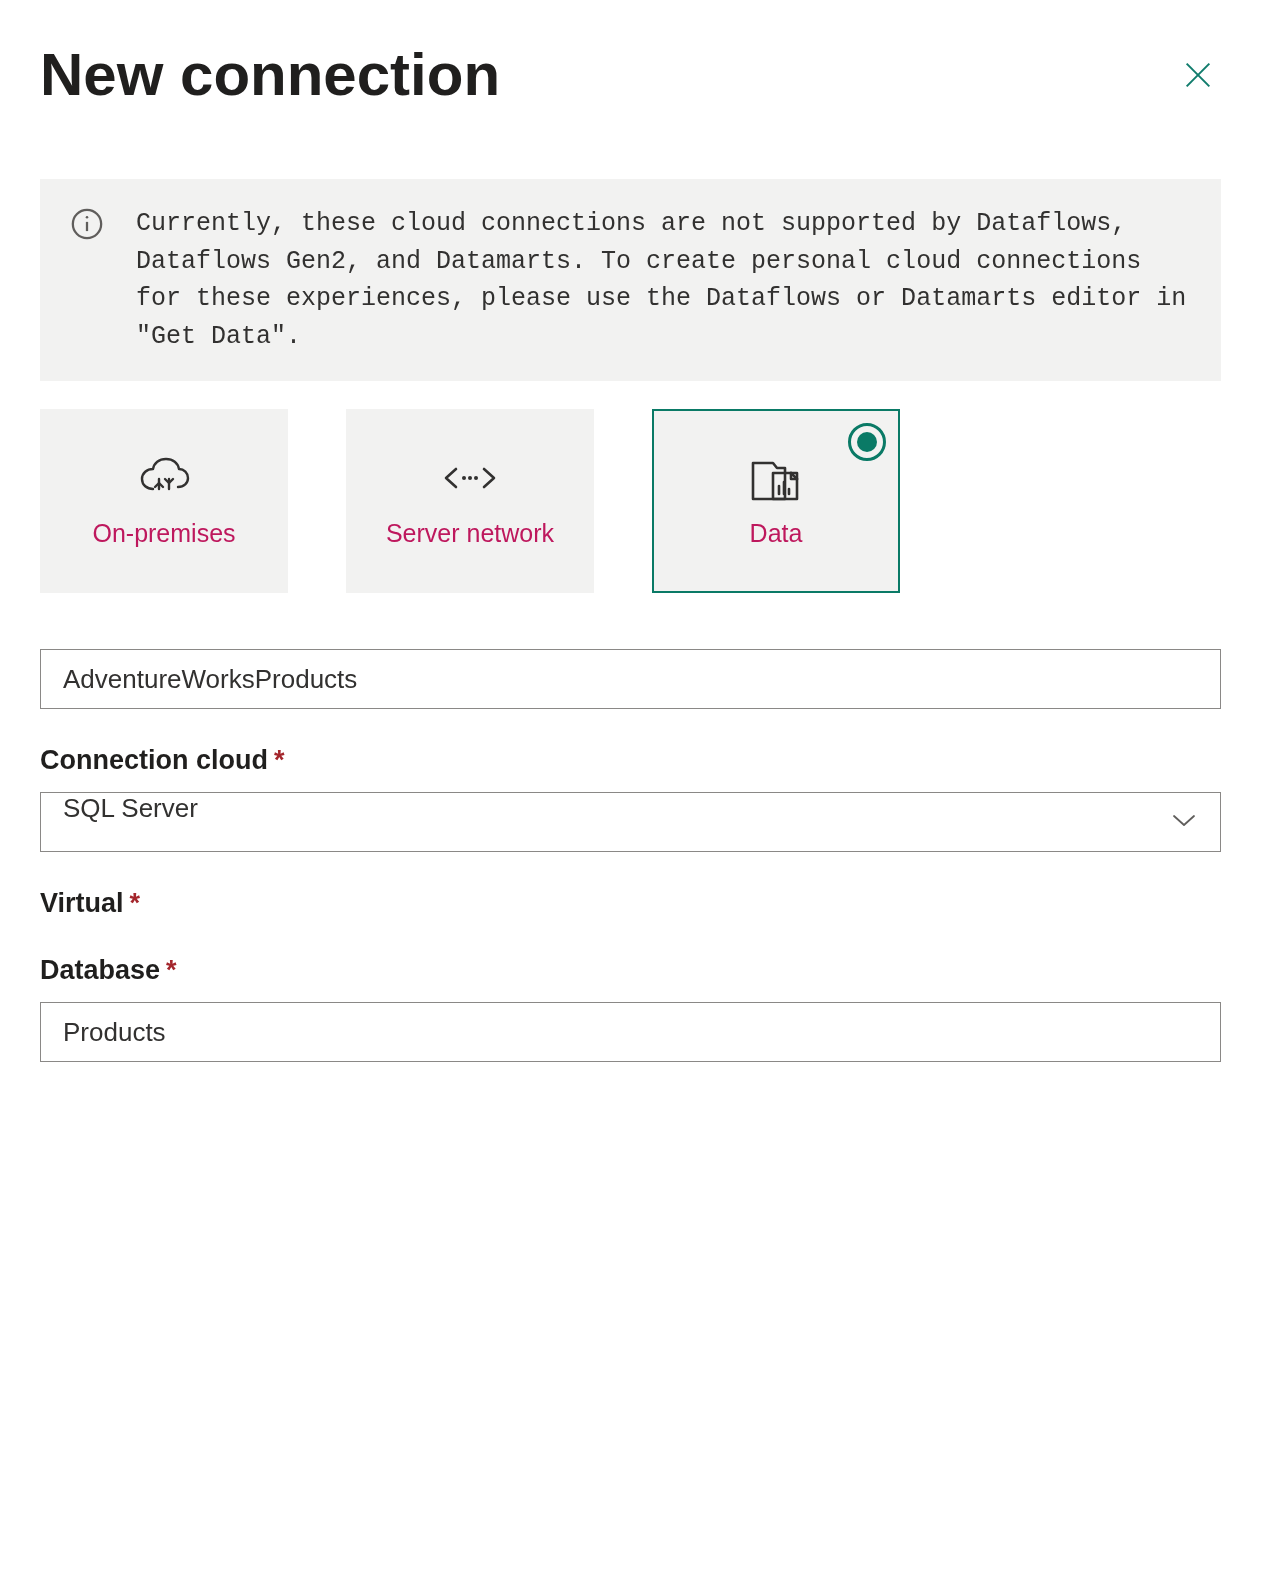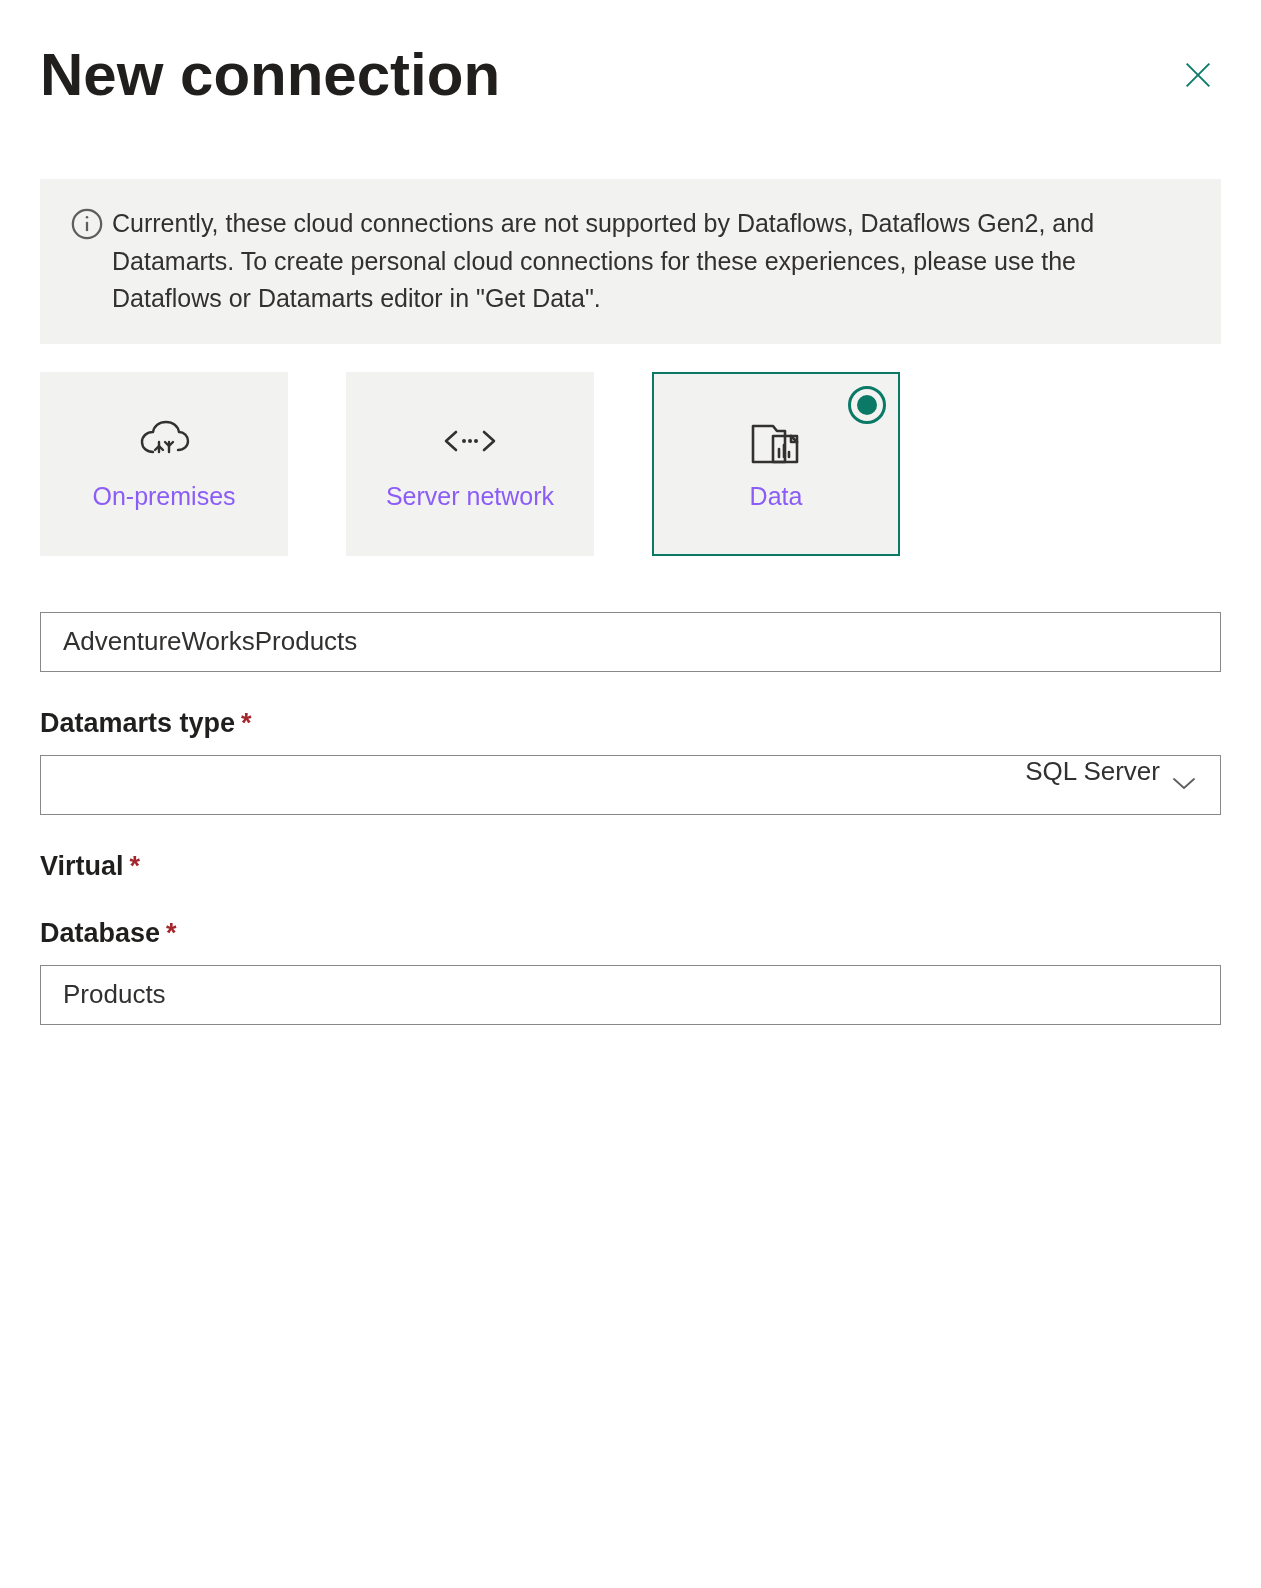--- a/index.html
+++ b/index.html
@@ -27,22 +27,23 @@
     cursor: pointer;
     padding: 6px;
     color: #107c6c;
   }
   .close-btn svg { display: block; }
 
   .info-banner {
     background: #f2f2f1;
     padding: 26px 30px 26px 30px;
     display: flex;
-    gap: 8px;
+    gap: 32px;
     margin-bottom: 28px;
+    font-family: Liberation Mono, monospace;
   }
   .info-banner .icon-wrap {
     flex-shrink: 0;
     padding-top: 2px;
   }
   .info-banner .icon-wrap svg { display: block; }
   .info-banner .msg {
     font-size: 25px;
     line-height: 1.5;
     color: #323130;
@@ -58,21 +59,21 @@
     width: 248px;
     height: 184px;
     background: #f2f2f1;
     border: 2px solid transparent;
     display: flex;
     flex-direction: column;
     align-items: center;
     justify-content: center;
     gap: 12px;
     cursor: pointer;
-    color: #8b5cf6;
+    color: #be185d;
   }
   .tile .icon-area {
     height: 54px;
     display: flex;
     align-items: center;
     justify-content: center;
   }
   .tile .icon-area svg { display: block; }
   .tile .lbl {
     font-size: 25px;
@@ -123,23 +124,22 @@
     font-family: inherit;
     color: #323130;
     background: #fff;
   }
   .select-wrap {
     position: relative;
   }
   .select-input {
     appearance: none;
     -webkit-appearance: none;
-    padding-right: 60px;
+    padding-right: 76px;
     cursor: pointer;
-    text-align: right;
   }
   .chevron {
     position: absolute;
     right: 24px;
     top: 50%;
     transform: translateY(-50%);
     pointer-events: none;
     color: #605e5c;
   }
 </style>
@@ -214,21 +214,21 @@
   </div>
 
 </div>
 
 <div class="field">
   <input class="text-input" type="text" value="AdventureWorksProducts" style="">
 </div>
 
 <div class="field">
   <label class="field-label">
-    <span>Datamarts type</span><span class="req">*</span>
+    <span>Connection cloud</span><span class="req">*</span>
   </label>
   <div class="select-wrap">
     <div class="select-input" role="button" tabindex="0">SQL Server</div>
     <span class="chevron">
       <svg width="26" height="16" viewBox="0 0 26 16" fill="none" stroke="currentColor" stroke-width="1.8" stroke-linecap="round" stroke-linejoin="round">
         <path d="M3 4l10 9 10-9"></path>
       </svg>
     </span>
   </div>
 </div>

